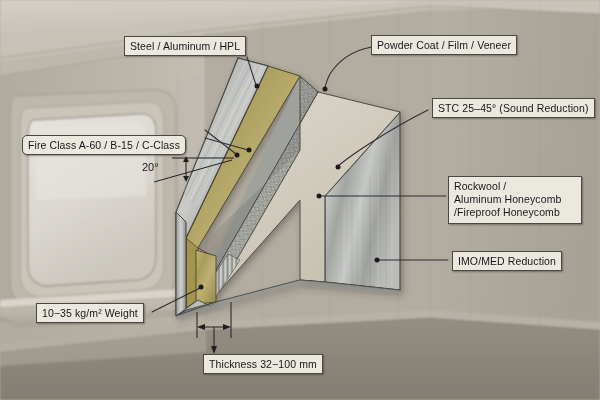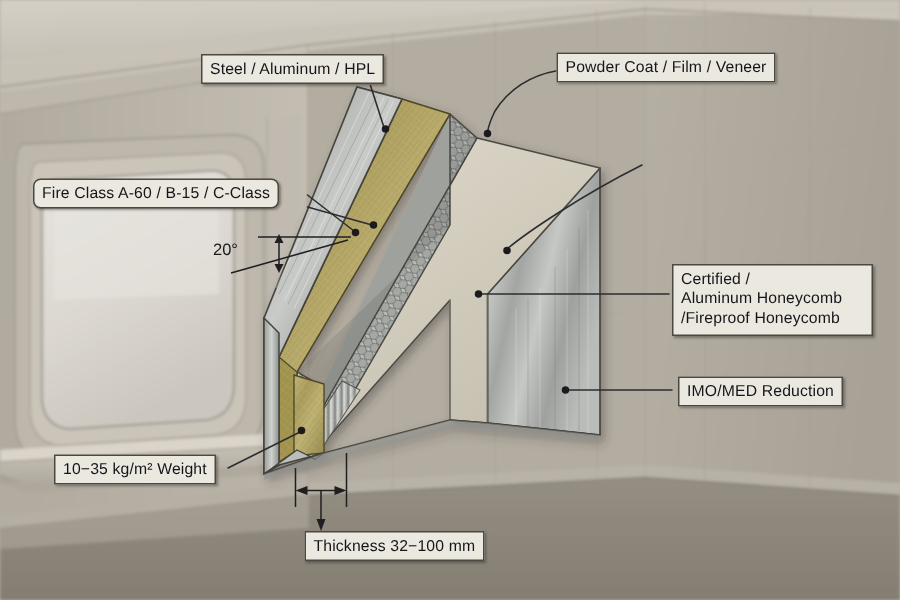--- a/index.html
+++ b/index.html
@@ -321,29 +321,30 @@
         <path d="M199,327 L229,327"></path>
         <path d="M205,324 L197,327 L205,330" fill="#1f1f22" stroke="none"></path>
         <path d="M223,324 L231,327 L223,330" fill="#1f1f22" stroke="none"></path>
         <path d="M214,327 L214,352"></path>
         <path d="M211,346 L214,354 L217,346" fill="#1f1f22" stroke="none"></path>
       </g>
 
     </g>
   </svg>
 
-  <div class="lbl" style="left:134px;top:36px;">Steel / Aluminum / HPL</div>
+  <div class="lbl" style="left:124px;top:36px;">Steel / Aluminum / HPL</div>
 
   <div class="lbl" style="left:371px;top:35px;text-align:center;">Powder Coat / Film / Veneer</div>
 
-
-  <div class="lbl rounded" style="left:22px;top:119px;">Fire Class A-60 / B-15 / C-Class</div>
+  <div class="lbl" style="left:432px;top:98px;">STC 25–45° (Sound Reduction)</div>
+
+  <div class="lbl rounded" style="left:22px;top:135px;">Fire Class A-60 / B-15 / C-Class</div>
 
   <div class="lbl multi" style="left:448px;top:176px;width:122px;">
-    <span>Certified /</span><br>
+    <span>Rockwool /</span><br>
     <span>Aluminum Honeycomb</span><br>
     <span>/Fireproof Honeycomb</span>
   </div>
 
   <div class="lbl" style="left:452px;top:251px;">IMO/MED Reduction</div>
 
   <div class="lbl" style="left:36px;top:303px;">10−35 kg/m² Weight</div>
 
   <div class="lbl" style="left:203px;top:354px;">Thickness 32−100 mm</div>
 

